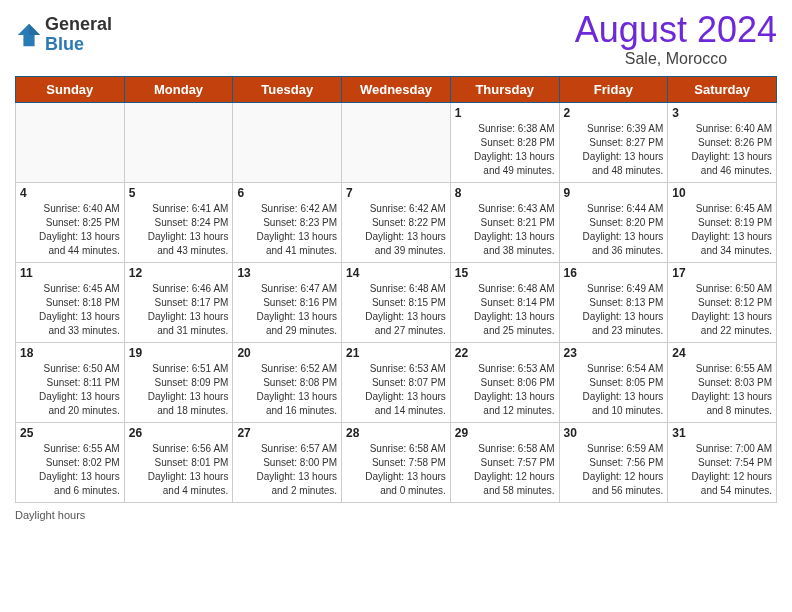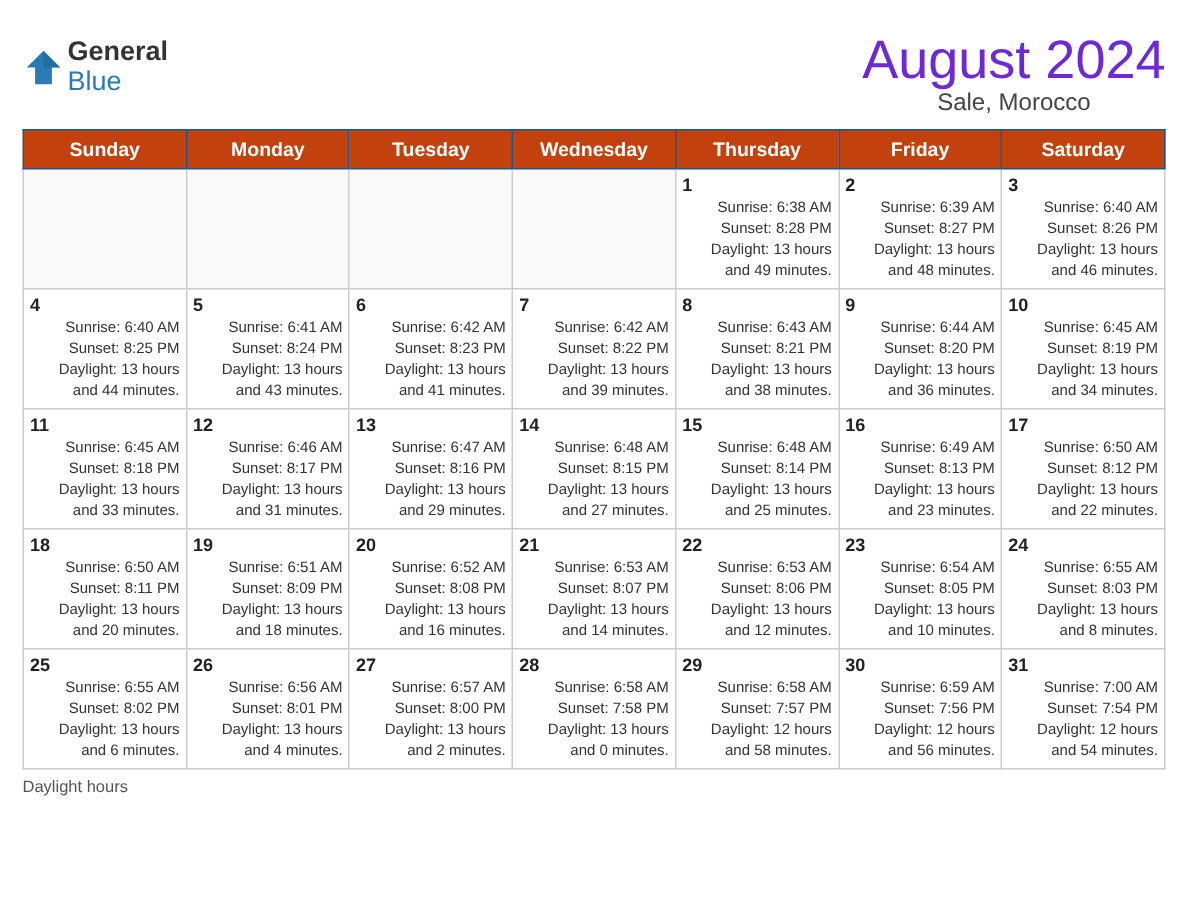--- a/index.html
+++ b/index.html
@@ -6,21 +6,21 @@
     body {
       width: 792px;
       height: 612px;
       font-family: Arial, sans-serif;
       background: #fff;
       overflow: hidden;
     }
     .page {
       width: 792px;
       height: 588px;
-      padding: 20px 15px;
+      padding: 10px 15px;
     }
     .header {
       display: flex;
       justify-content: space-between;
       align-items: flex-start;
       margin-bottom: 8px;
     }
     .logo {
       display: flex;
       align-items: center;
@@ -31,21 +31,21 @@
       flex-direction: column;
       line-height: 1.1;
     }
     .logo-general {
       font-size: 18px;
       font-weight: bold;
       color: #333;
     }
     .logo-blue {
       font-size: 18px;
-      font-weight: normal;
+      font-weight: bold;
       color: #2a7ab5;
     }
     .logo-icon {
       width: 28px;
       height: 28px;
       margin-right: 2px;
     }
     .title-area {
       text-align: right;
     }

